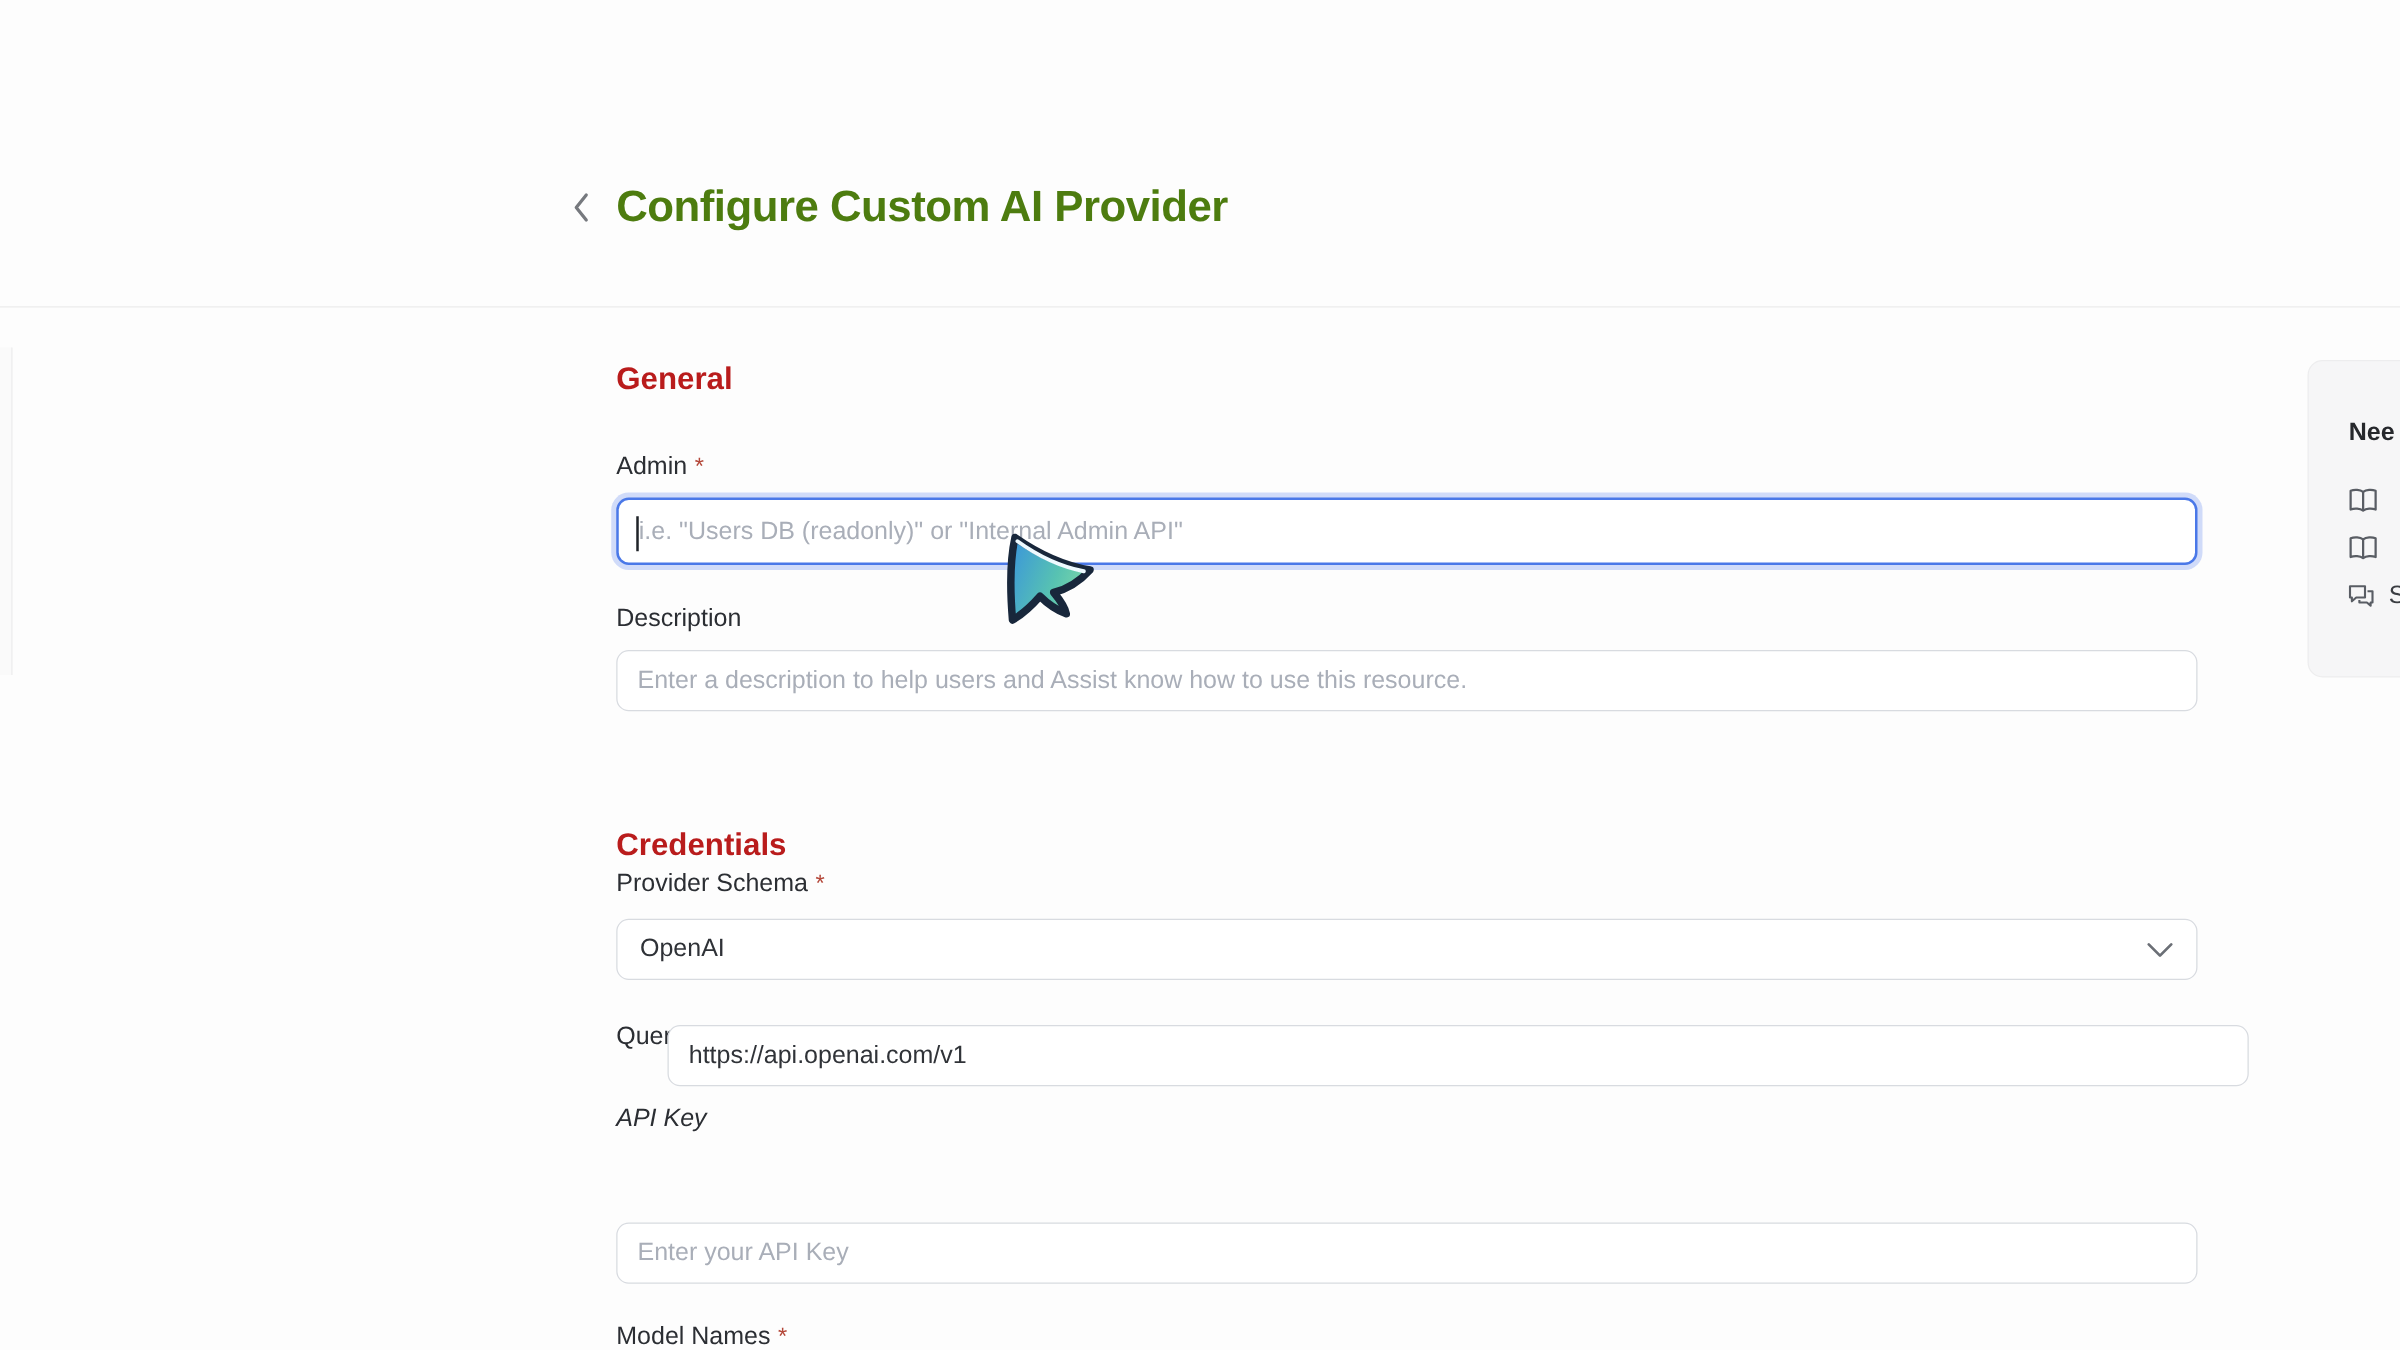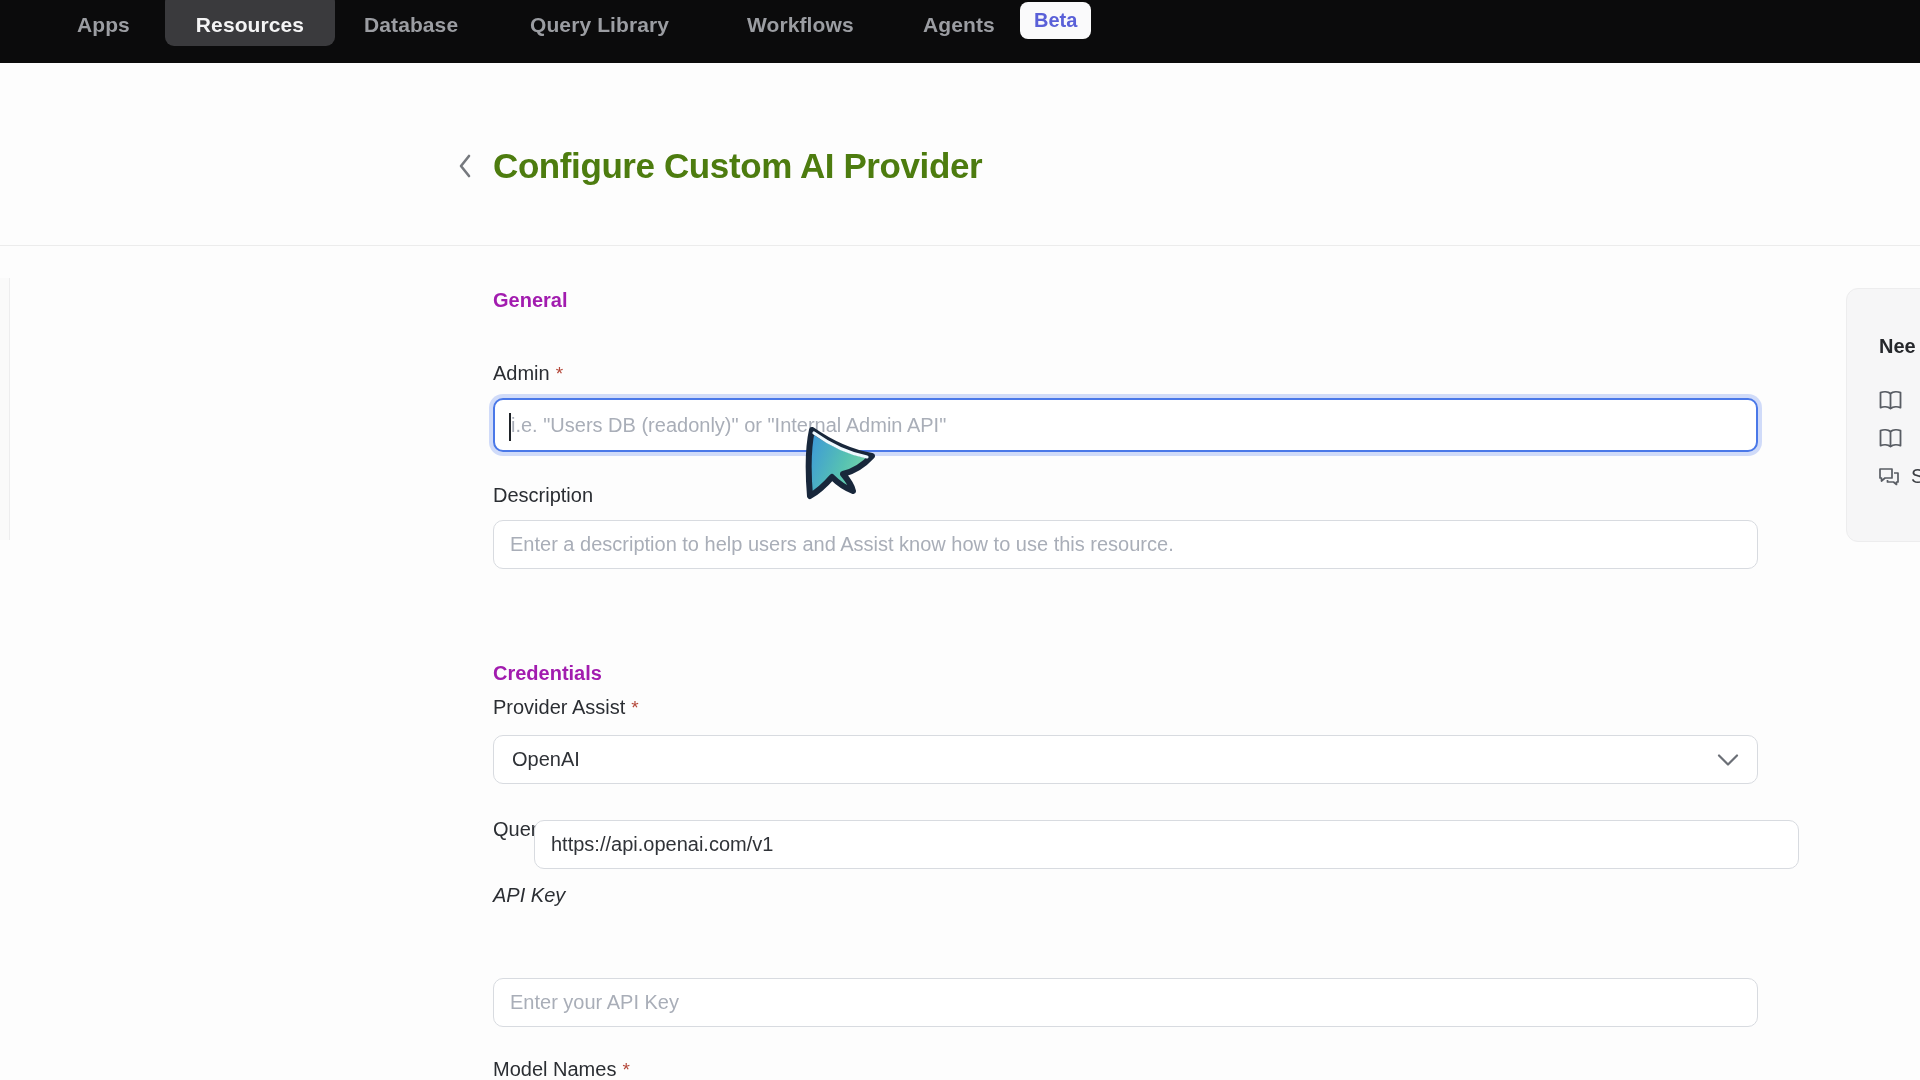--- a/index.html
+++ b/index.html
@@ -24,21 +24,21 @@
               display:flex; align-items:center; justify-content:center; cursor:pointer; }
   .page-title { position:absolute; left:493px; top:146px; font-size:35px; font-weight:700;
                 color:#4d7c0f; letter-spacing:-.4px; }
   .header-divider { position:absolute; left:0; top:245px; width:1920px; height:1px; background:#ececec; }
 
   
   .left-strip { position:absolute; left:0; top:278px; width:10px; height:262px;
                 background:#fafafa; border-right:1px solid #ededee; }
 
   
-  .section-heading { position:absolute; left:493px; font-size:20px; font-weight:700; color:#a21caf; }
+  .section-heading { position:absolute; left:493px; font-size:25px; font-weight:700; color:#b91c1c; }
   .field-label { position:absolute; left:493px; font-size:20px; font-weight:500; color:#2b2e33; }
   .req { color:#b4483a; margin-left:6px; font-size:19px; }
   .text-input { position:absolute; left:493px; width:1265px; height:49px; border:1px solid #d8dbe0;
                 border-radius:10px; background:#ffffff; padding:0 16px; font-size:20px; color:#303338;
                 font-family:"Liberation Sans","DejaVu Sans",sans-serif; outline:none; }
   .text-input::placeholder { color:#a9aeb8; opacity:1; }
   .text-input.focused { border:2px solid #4a78e8; box-shadow:0 0 0 4px rgba(93,134,240,.28); }
   .caret { position:absolute; left:509px; top:413px; width:2px; height:28px; background:#1f2328; }
 
   .select-box { position:absolute; left:493px; top:735px; width:1265px; height:49px;
@@ -56,30 +56,20 @@
   .help-row-label { font-size:20px; color:#3a3d42; white-space:nowrap; }
 
   
   .cursor { position:absolute; left:798px; top:420px; width:84px; height:84px; pointer-events:none; }
 </style>
 </head>
 <body>
 
 <div id="stage">
 
-  <div class="navbar">
-    <div class="nav-pill"></div>
-    <div class="nav-item" style="left:77px;">Apps</div>
-    <div class="nav-item active nav-pill-label">Resources</div>
-    <div class="nav-item" style="left:364px;">Database</div>
-    <div class="nav-item" style="left:530px;">Query Library</div>
-    <div class="nav-item" style="left:747px;">Workflows</div>
-    <div class="nav-item" style="left:923px;">Agents</div>
-    <div class="beta-badge">Beta</div>
-  </div>
 
   <div class="back-btn">
     <svg width="16" height="26" viewBox="0 0 16 26" fill="none">
       <path d="M12 3 L4 13 L12 23" stroke="#76797e" stroke-width="2.6" stroke-linecap="round" stroke-linejoin="round"></path>
     </svg>
   </div>
   <h1 class="page-title">Configure Custom AI Provider</h1>
   <div class="header-divider"></div>
 
   <div class="left-strip"></div>
@@ -91,21 +81,21 @@
   </div>
   <input class="text-input focused" style="top: 398px; height: 54px;" type="text" placeholder="i.e. &quot;Users DB (readonly)&quot; or &quot;Internal Admin API&quot;">
   <div class="caret"></div>
 
   <div class="field-label" style="top:484px;">Description</div>
   <input class="text-input" style="top: 520px;" type="text" placeholder="Enter a description to help users and Assist know how to use this resource.">
 
   <div class="section-heading" style="top:662px;">Credentials</div>
 
   <div class="field-label" style="top:696px;">
-    <span>Provider Assist</span><span class="req">*</span>
+    <span>Provider Schema</span><span class="req">*</span>
   </div>
   <div class="select-box">
     <span class="select-value">OpenAI</span>
     <span class="select-chevron">
       <svg width="22" height="14" viewBox="0 0 22 14" fill="none">
         <path d="M2 2.5 L11 11.5 L20 2.5" stroke="#6b6f76" stroke-width="2.2" stroke-linecap="round" stroke-linejoin="round"></path>
       </svg>
     </span>
   </div>
 

